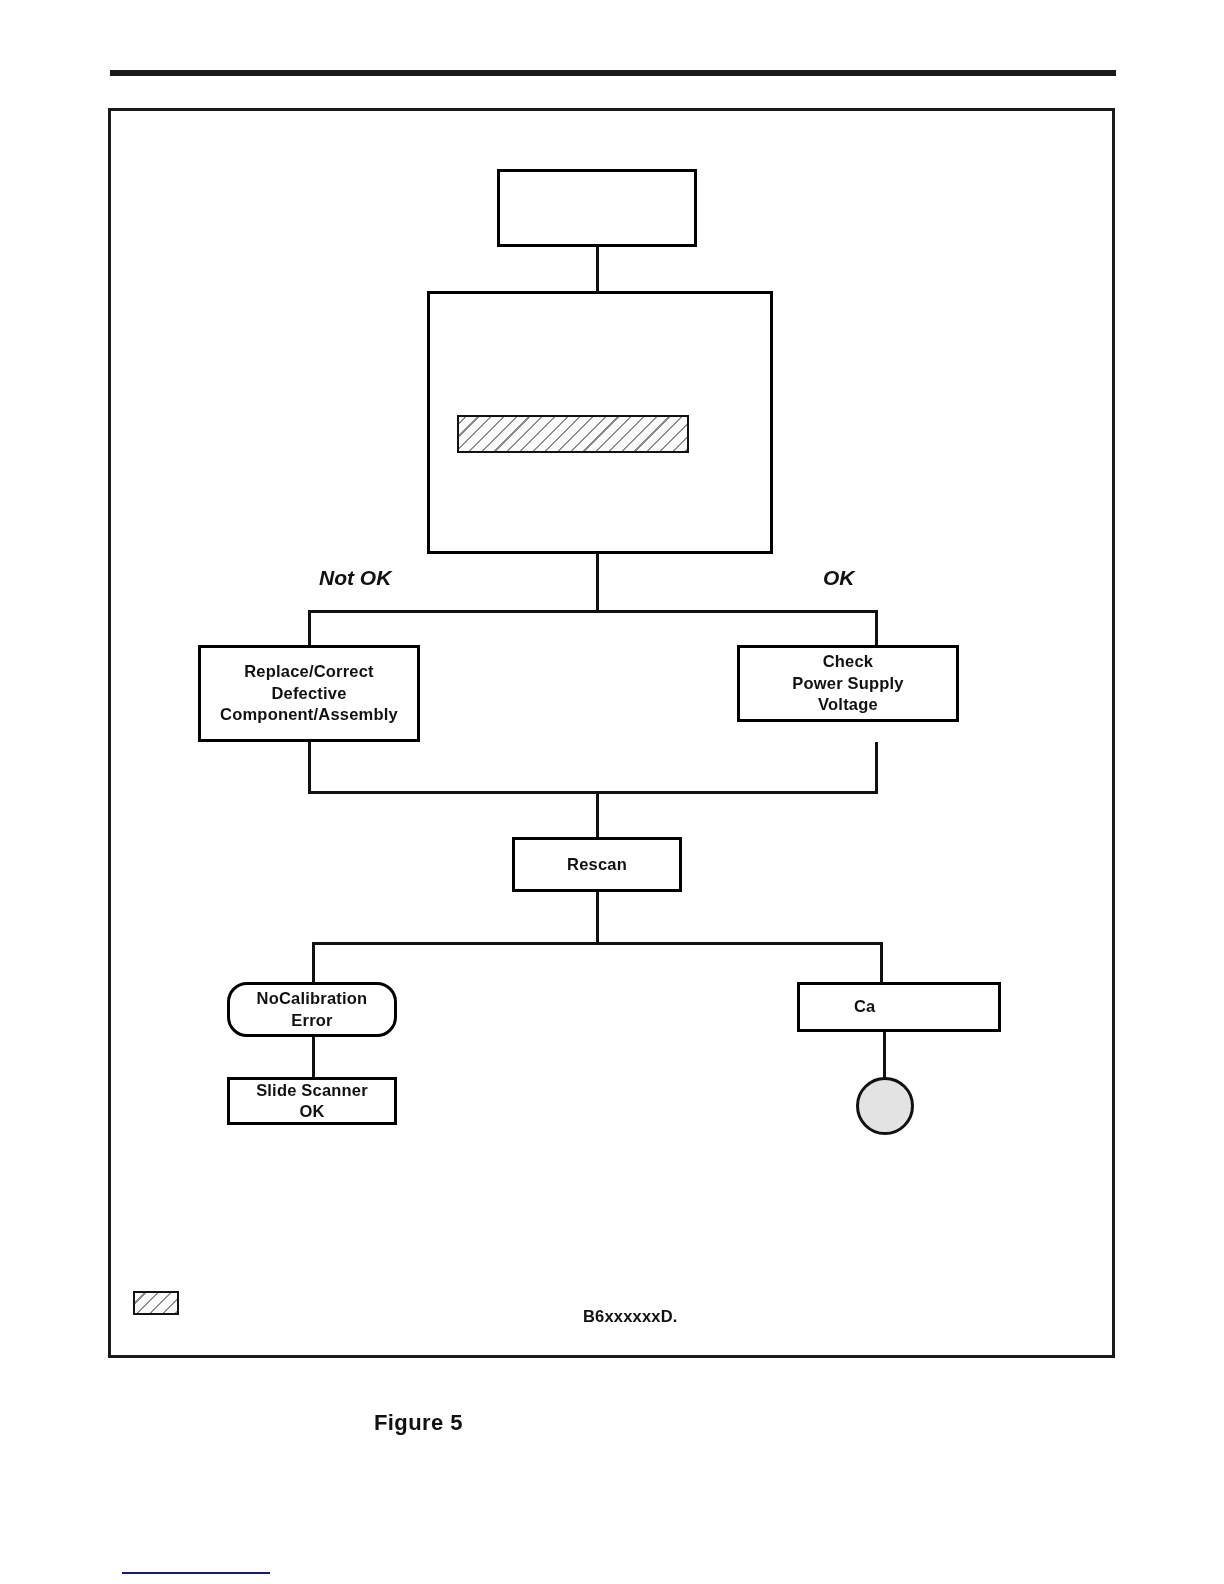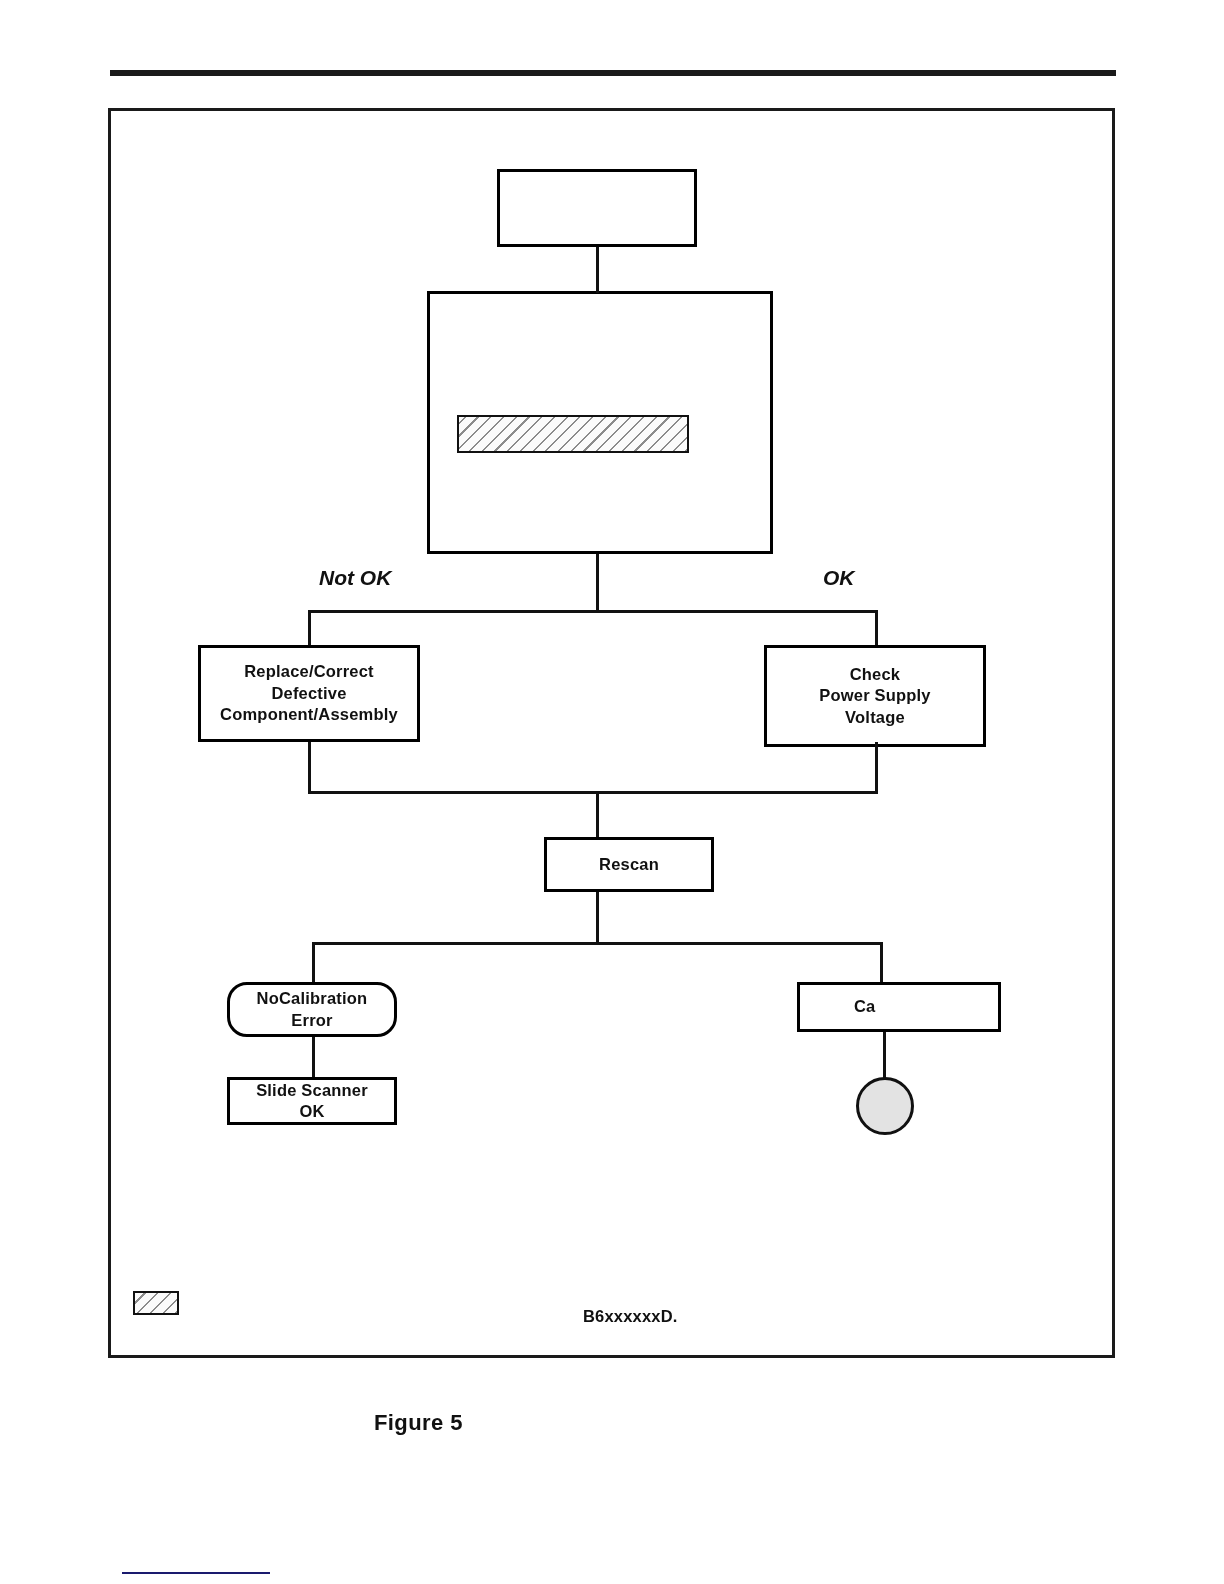--- a/index.html
+++ b/index.html
@@ -61,22 +61,22 @@
     line-height: 1.30;
     letter-spacing: 0.2px;
     color: #111111;
     white-space: pre-line;
   }
 
   
   #node-start        { left: 386px; top:  58px; width: 200px; height:  78px; }
   #node-main         { left: 316px; top: 180px; width: 346px; height: 263px; }
   #node-replace      { left:  87px; top: 534px; width: 222px; height:  97px; }
-  #node-check        { left: 653px; top: 534px; width: 222px; height:  102px; }
-  #node-rescan       { left: 401px; top: 726px; width: 170px; height:  55px; margin-left: 32px; }
+  #node-check        { left: 626px; top: 534px; width: 222px; height:  77px; }
+  #node-rescan       { left: 401px; top: 726px; width: 170px; height:  55px; }
   #node-nocal        { left: 116px; top: 871px; width: 170px; height:  55px; border-radius: 20px; }
   #node-ca           { left: 686px; top: 871px; width: 204px; height:  50px; }
   #node-slideok      { left: 116px; top: 966px; width: 170px; height:  48px; }
 
   .node.align-left-text {
     justify-content: flex-start;
     padding-left: 54px;
   }
 
   

